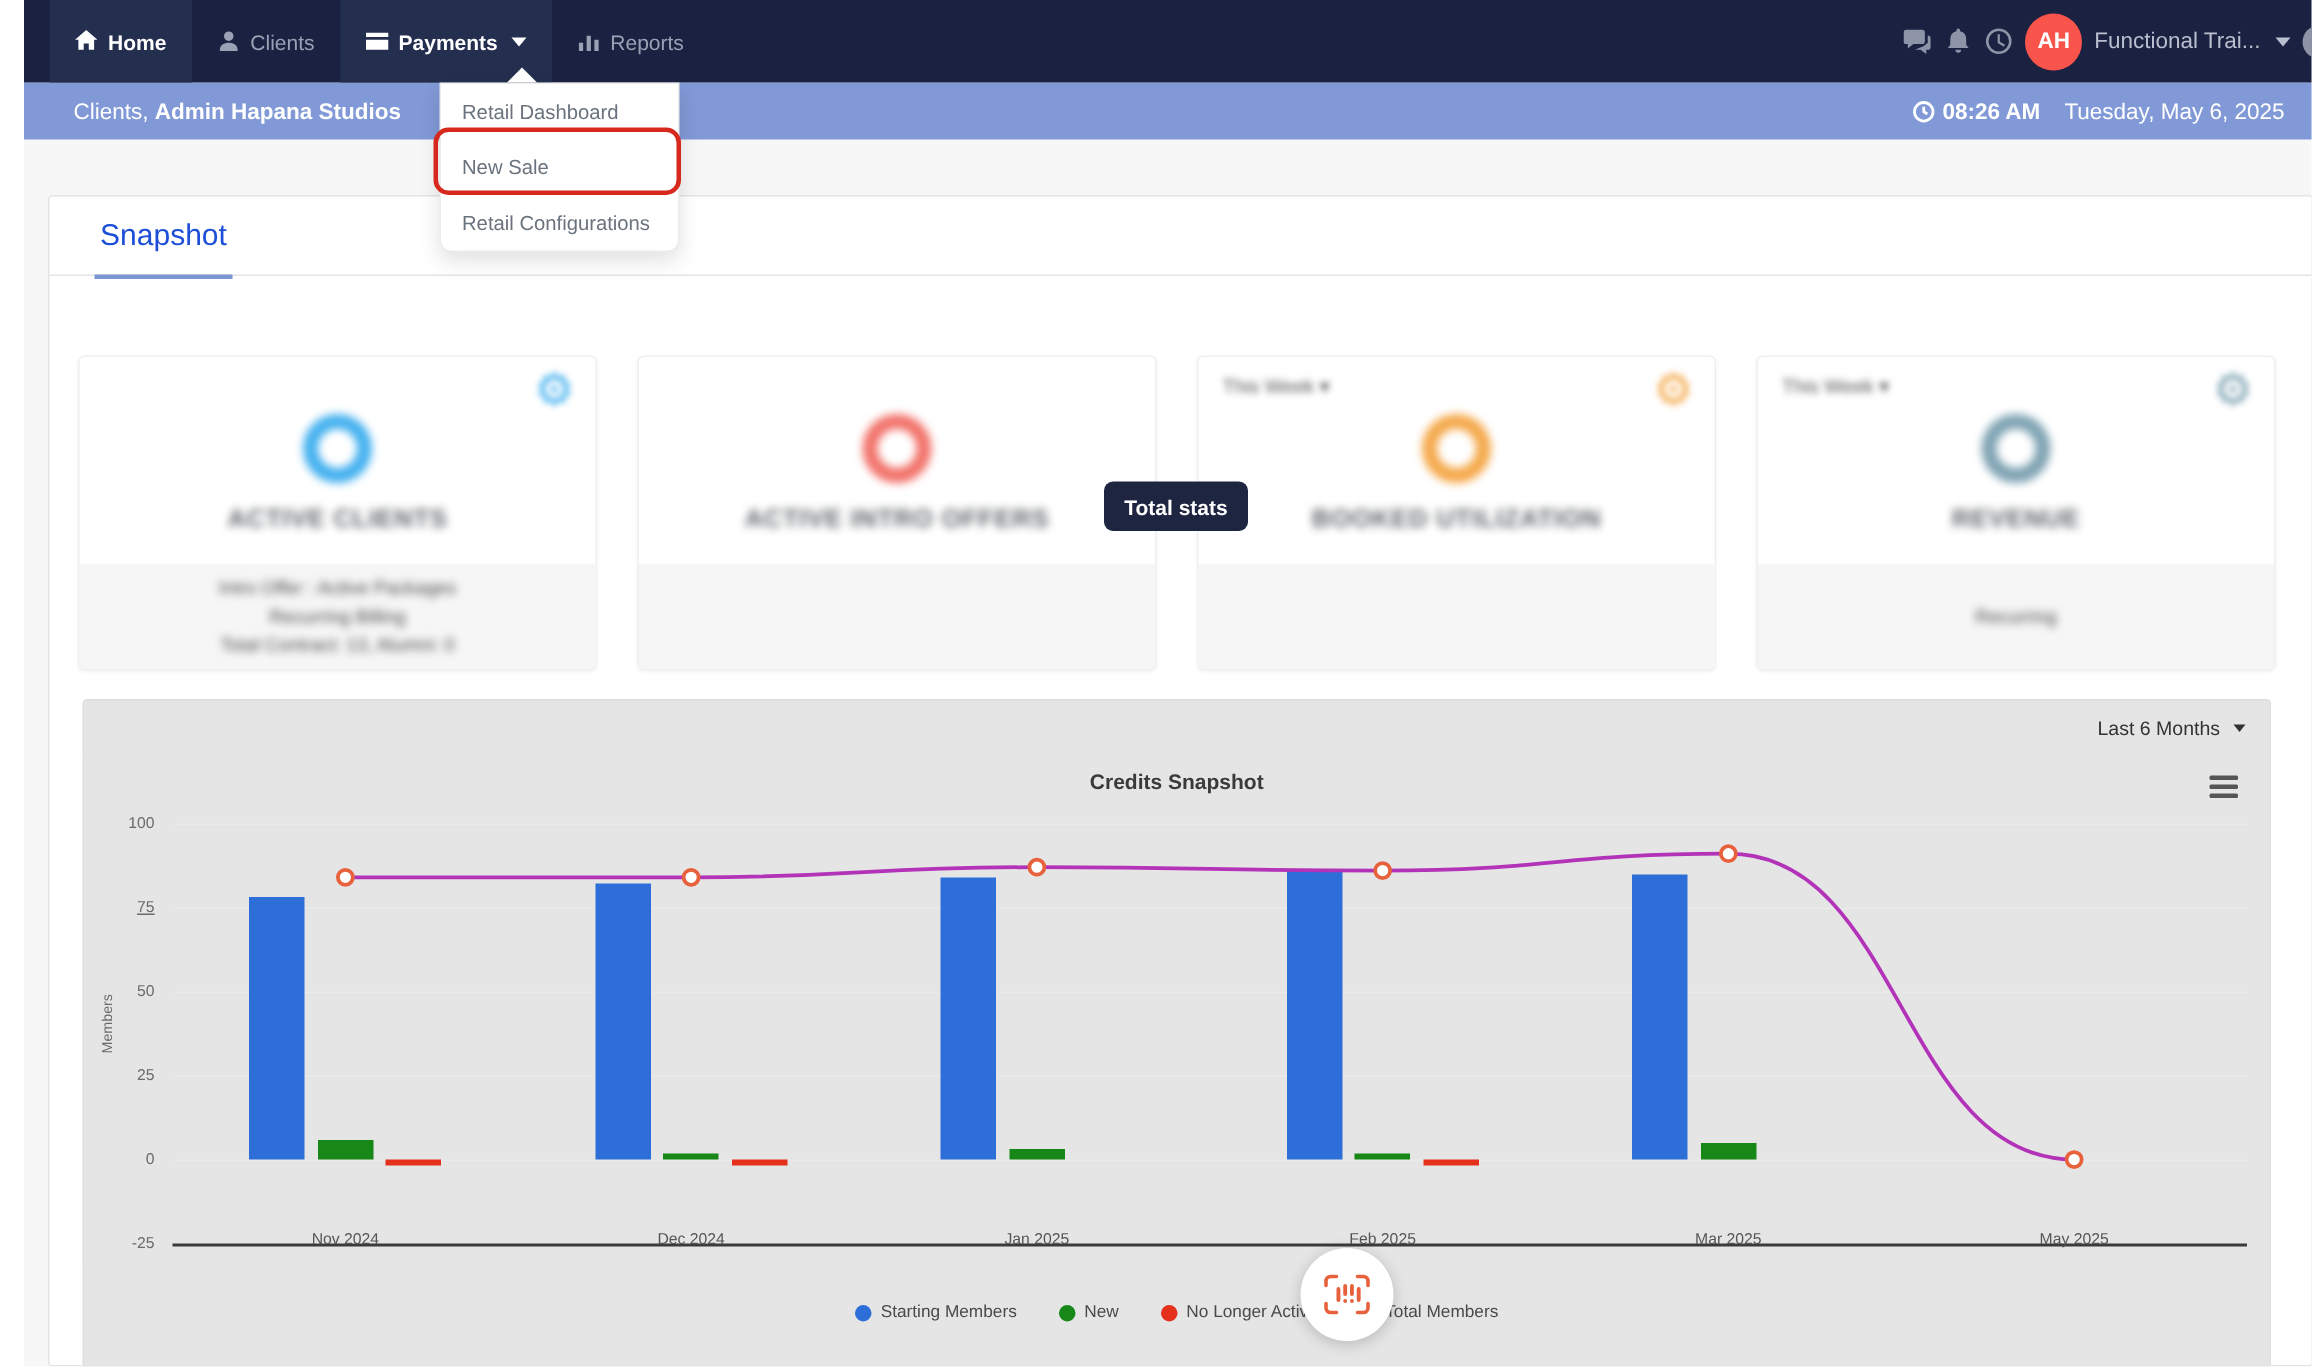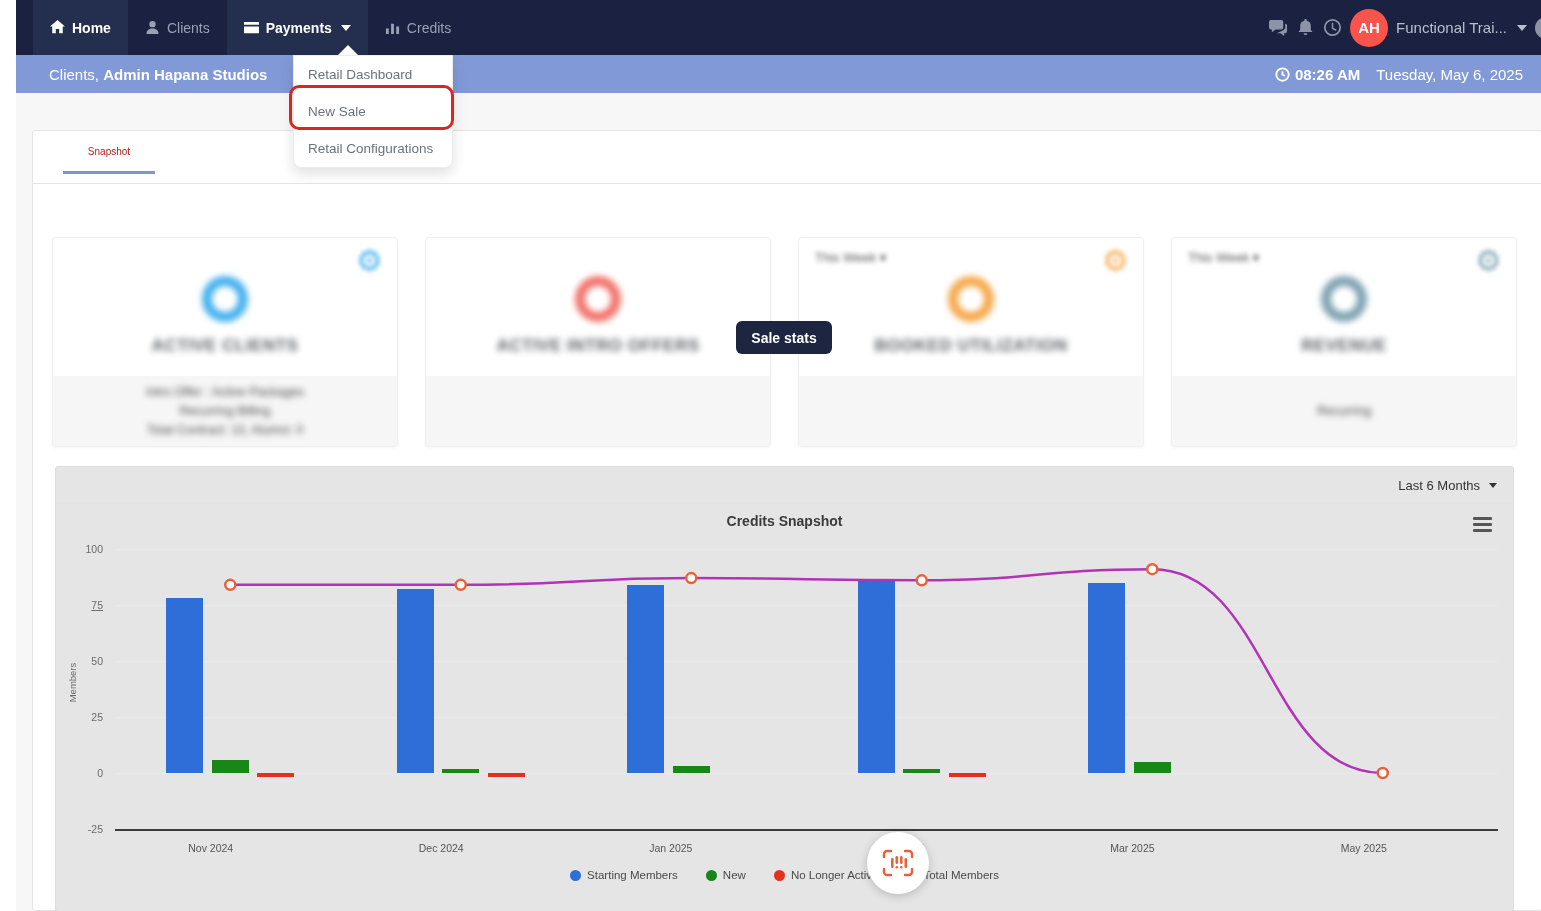--- a/index.html
+++ b/index.html
@@ -31,21 +31,21 @@
 
   
   .dropdown { position:absolute; left:277px; top:55px; width:160px; background:#fff; border:1px solid #ececec; border-radius:0 0 8px 8px; box-shadow:0 6px 14px rgba(0,0,0,.12); z-index:60; }
   .dropdown-item { height:37px; display:flex; align-items:center; padding-left:14px; font-size:13.5px; color:#6a737d; cursor:pointer; }
   .dropdown-arrow { position:absolute; left:322px; top:45px; width:0; height:0; border-left:10px solid transparent; border-right:10px solid transparent; border-bottom:10px solid #ffffff; z-index:61; }
   .annotation-box { position:absolute; left:273px; top:85px; width:165px; height:45px; border:3px solid #d6281c; border-radius:10px; z-index:70; pointer-events:none; }
 
   
   .main-card { position:absolute; left:16px; top:130px; width:1510px; height:781px; background:#fff; border:1px solid #e4e4e4; border-radius:3px; z-index:5; }
   .tabs-row { position:absolute; left:0; top:0; width:100%; height:53px; border-bottom:1px solid #e4e4e4; }
-  .tab { position:absolute; left:30px; top:15px; width:92px; text-align:center; font-size:10px; color:#b91c1c; padding-bottom:14px; border-bottom:3px solid #7b96d4; cursor:pointer; }
+  .tab { position:absolute; left:30px; top:15px; width:92px; text-align:center; font-size:20px; color:#1d4ed8; padding-bottom:14px; border-bottom:3px solid #7b96d4; cursor:pointer; }
 
   
   .stats-row { position:absolute; left:19px; top:106px; width:1472px; height:210px; display:flex; gap:27px; }
   .stat-card { position:relative; width:346px; height:210px; background:#fff; border:1px solid #f0f0f0; border-radius:4px; box-shadow:0 1px 3px rgba(0,0,0,.05); overflow:hidden; }
   .card-period { position:absolute; left:16px; top:12px; font-size:13px; color:#555; filter:blur(2.5px); cursor:pointer; }
   .card-gear { position:absolute; right:14px; top:8px; font-size:30px; filter:blur(2px); cursor:pointer; line-height:1; }
   .card-center { position:absolute; left:0; top:38px; width:100%; text-align:center; filter:blur(3px); }
   .donut { width:46px; height:46px; border-radius:50%; border:10px solid; margin:0 auto 14px auto; }
   .card-title { font-size:17px; letter-spacing:.5px; color:#5f6368; font-weight:600; }
   .card-footer { position:absolute; left:0; bottom:0; width:100%; height:70px; background:#f6f6f6; display:flex; flex-direction:column; justify-content:center; }
@@ -61,21 +61,21 @@
   .chart-title { position:absolute; left:0; top:46px; width:100%; text-align:center; font-size:14px; font-weight:bold; color:#3a3a3a; }
   .chart-menu-icon { position:absolute; right:21px; top:50px; width:19px; cursor:pointer; }
   .chart-menu-icon span { display:block; height:3px; background:#565656; margin-bottom:3px; border-radius:1px; }
   #chart-canvas { position:absolute; left:0; top:0; width:1459px; height:446px; }
   .gridline { position:absolute; height:1px; background:#eaeaea; }
   .gridline.dark { height:2px; background:#3b3b3b; }
   .ytick { position:absolute; left:0; width:47px; text-align:right; font-size:10.5px; color:#6b6b6b; }
   .ylabel { position:absolute; left:-14px; top:210px; width:60px; text-align:center; font-size:9.5px; color:#6b6b6b; transform:rotate(-90deg); }
   .bar { position:absolute; }
   .line-svg { position:absolute; left:0; top:0; pointer-events:none; }
-  .xtick { position:absolute; top:375px; width:84px; text-align:left; font-size:10.5px; color:#555; }
+  .xtick { position:absolute; top:353px; width:84px; text-align:center; font-size:10.5px; color:#555; }
   #chart-legend { position:absolute; left:0; top:402px; width:100%; display:flex; justify-content:center; gap:28px; }
   .legend-item { display:flex; align-items:center; gap:6px; font-size:11.5px; color:#4a4a4a; cursor:pointer; }
   .legend-dot { width:11px; height:11px; border-radius:50%; display:inline-block; }
 
   
   .scan-fab { position:absolute; left:851px; top:832px; width:62px; height:62px; border-radius:50%; background:#fff; box-shadow:0 2px 10px rgba(0,0,0,.2); display:flex; align-items:center; justify-content:center; z-index:30; cursor:pointer; border:none; }
   .scrollbar-track { position:absolute; right:0; top:0; width:10px; height:100%; background:#f0f0f0; z-index:80; }
   .scrollbar-thumb { position:absolute; right:0; top:0; width:10px; height:470px; background:#a3a3a3; border-radius:5px; cursor:pointer; }
 </style>
 </head>
@@ -101,21 +101,21 @@
         <svg viewBox="0 0 16 16">
             <path d="M0 2h16v3H0V2zm0 5h16v7H0V7zm2 3h5v1.5H2V10z"></path>
           </svg>
         <span>Payments</span>
         <span class="caret"></span>
       </div>
       <div class="nav-item">
         <svg viewBox="0 0 16 16">
             <path d="M1 9h3v6H1V9zm5.5-5h3v11h-3V4zM12 7h3v8h-3V7z"></path>
           </svg>
-        <span>Credits</span>
+        <span>Reports</span>
       </div>
     </div>
     <div class="nav-right">
       <svg viewBox="0 0 20 20">
           <path d="M2 2h11a2 2 0 0 1 2 2v6a2 2 0 0 1-2 2H7l-4 3v-3H2a2 2 0 0 1-2-2V4a2 2 0 0 1 2-2zm15 4a2 2 0 0 1 2 2v6a2 2 0 0 1-2 2h-1v3l-4-3h-4l6-2.5L17 11V6z"></path>
         </svg>
       <svg viewBox="0 0 20 20">
           <path d="M10 1a1.3 1.3 0 0 1 1.3 1.3v.6A5.6 5.6 0 0 1 15.6 8.4v4l1.7 2.4H2.7l1.7-2.4v-4a5.6 5.6 0 0 1 4.3-5.5v-.6A1.3 1.3 0 0 1 10 1zm-2 15h4a2 2 0 1 1-4 0z"></path>
         </svg>
       <svg viewBox="0 0 20 20">
@@ -272,21 +272,21 @@
             <span>No Longer Active</span>
           </div>
           <div class="legend-item">
             <span class="legend-dot" style="background: rgb(178, 50, 184);"></span>
             <span>Total Members</span>
           </div>
         </div>
     </div>
   </div>
 
-  <button class="show-stats-btn">Sale stats</button>
+  <button class="show-stats-btn">Total stats</button>
 
   <button class="scan-fab">
     <svg width="32" height="28" viewBox="0 0 32 28">
       <path d="M9 2H5a3 3 0 0 0-3 3v3" fill="none" stroke="#e8613d" stroke-width="2.4" stroke-linecap="round"></path>
       <path d="M9 26H5a3 3 0 0 1-3-3v-3" fill="none" stroke="#e8613d" stroke-width="2.4" stroke-linecap="round"></path>
       <path d="M23 2h4a3 3 0 0 1 3 3v3" fill="none" stroke="#e8613d" stroke-width="2.4" stroke-linecap="round"></path>
       <path d="M23 26h4a3 3 0 0 0 3-3v-3" fill="none" stroke="#e8613d" stroke-width="2.4" stroke-linecap="round"></path>
       <rect x="9" y="9" width="2.6" height="10" rx="1.3" fill="#e8613d"></rect>
       <rect x="13.5" y="7" width="2.6" height="8" rx="1.3" fill="#e8613d"></rect>
       <rect x="13.5" y="17" width="2.6" height="2.6" rx="1.3" fill="#e8613d"></rect>

